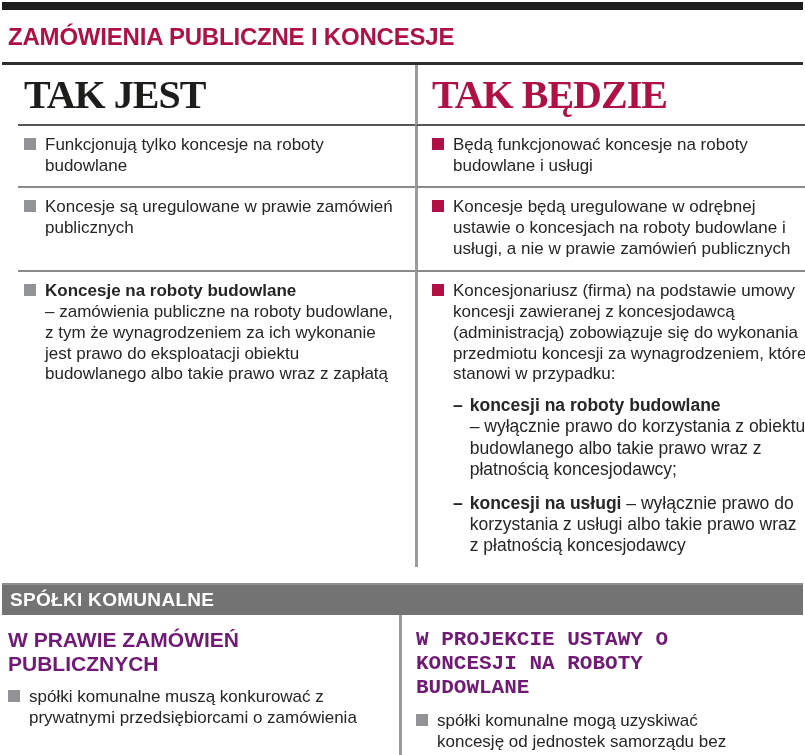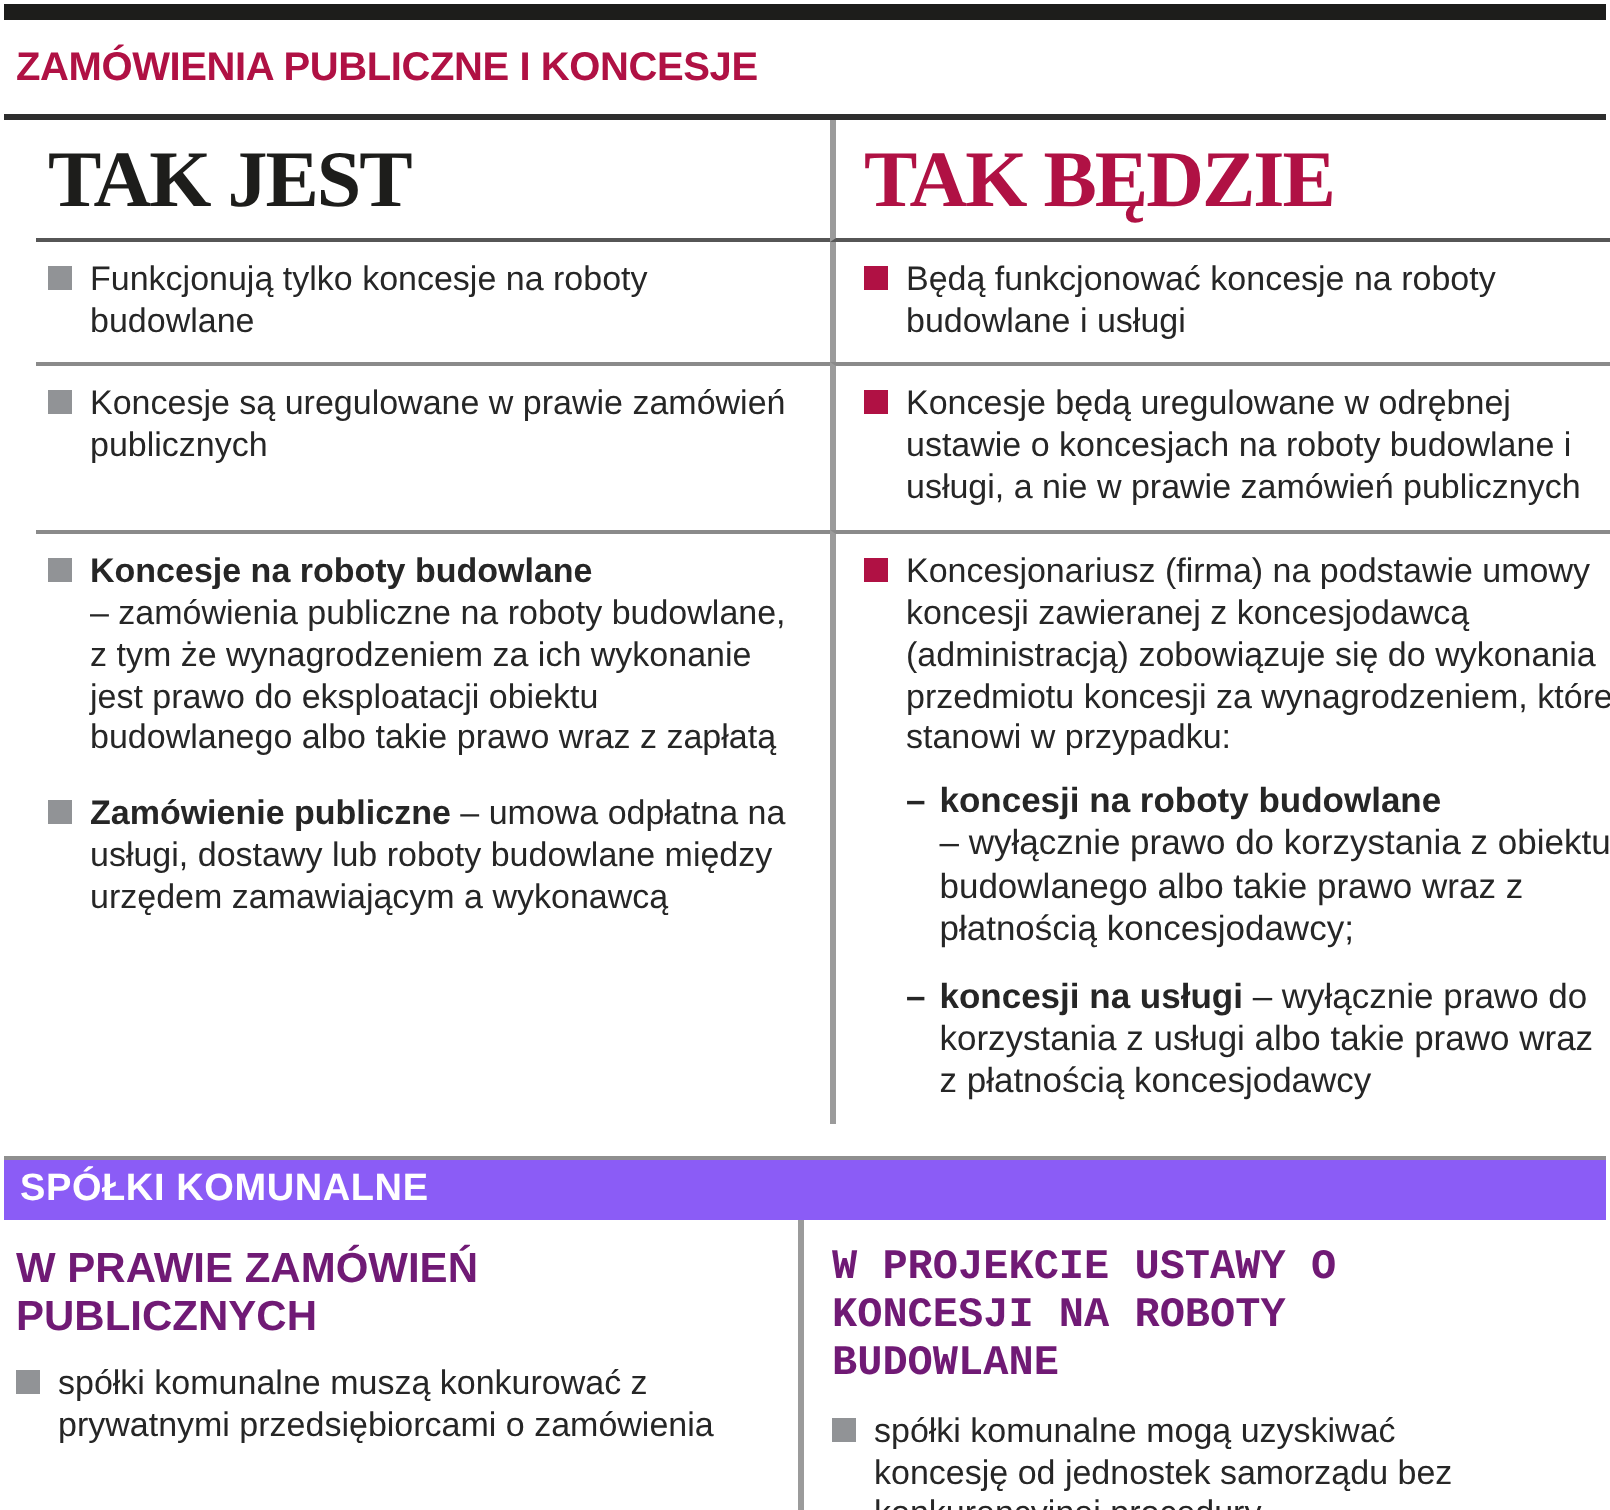--- a/index.html
+++ b/index.html
@@ -10,21 +10,21 @@
     font-family:"Liberation Sans", sans-serif;
     color:#262626;
     overflow:hidden;
     position:relative;
   }
   .frame { margin:0 2px; }
 
   .topbar { height:8px; background:#1d1d1b; margin:2px 2px 0; }
 
   .kicker {
-    color:#b01144; font-weight:bold; font-size:20px;
+    color:#b01144; font-weight:bold; font-size:24px;
     margin:13px 2px 11px 8px; letter-spacing:-0.2px;
   }
   .title-rule { height:3px; background:#2e2e2e; }
 
   
   .cmp { display:grid; grid-template-columns:397px 404px;margin-left:16px; }
   .cmp .cell { padding:9px 12px 10px 6px; }
   .cmp .cell.r { border-left:3px solid #9b9b9b; padding-left:14px; }
 
   .colhead {
@@ -44,21 +44,21 @@
   .lead { font-weight:bold; }
   .lead-block { font-weight:bold; display:block; }
 
   .sub { display:flex; gap:7px; margin:10px 0 0 21px; font-size:17.5px; line-height:1.22; }
   .sub .dash { flex:none; font-weight:bold; }
   .sub + .sub { margin-top:12px; }
 
   
   .band {
     margin-top:16px;
-    background:#8b5cf6; border-top:2px solid #8f8f8f;
+    background:#737373; border-top:2px solid #8f8f8f;
     height:32px; display:flex; align-items:center;
     padding-left:8px;
     color:#ffffff; font-weight:bold; font-size:19px; letter-spacing:0.3px;
   }
   .sec2 { display:grid; grid-template-columns:397px 404px; }
   .sec2 .cell { padding:13px 12px 10px 6px; min-height:126px; }
   .sec2 .cell.r { border-left:3px solid #9b9b9b; padding-left:14px; }
   .sec2 .subhead {
     font-weight:bold; font-size:21px; line-height:1.15;
     color:#701a75; margin:0 0 11px;
@@ -108,26 +108,20 @@
     </div>
 
     <div class="cell" style="border-top:2px solid #8a8a8a; min-height:284px">
       <div class="li">
         <span class="sq"></span>
         <div>
           <span class="lead-block">Koncesje na roboty budowlane</span>
           <span>– zamówienia publiczne na roboty budowlane, z tym że wynagrodzeniem za ich wykonanie jest prawo do eksploatacji obiektu budowlanego albo takie prawo wraz z zapłatą</span>
         </div>
       </div>
-      <div class="li">
-        <span class="sq"></span>
-        <div>
-          <span class="lead">Zamówienie publiczne</span><span> – umowa odpłatna na usługi, dostawy lub roboty budowlane między urzędem zamawiającym a wykonawcą</span>
-        </div>
-      </div>
     </div>
     <div class="cell r" style="border-top:2px solid #8a8a8a; min-height:284px">
       <div class="li">
         <span class="sq red"></span>
         <div>Koncesjonariusz (firma) na podstawie umowy koncesji zawieranej z koncesjodawcą (administracją) zobowiązuje się do wykonania przedmiotu koncesji za wynagrodzeniem, które stanowi w przypadku:</div>
       </div>
       <div class="sub">
         <span class="dash">–</span>
         <div>
           <span class="lead-block">koncesji na roboty budowlane</span>

